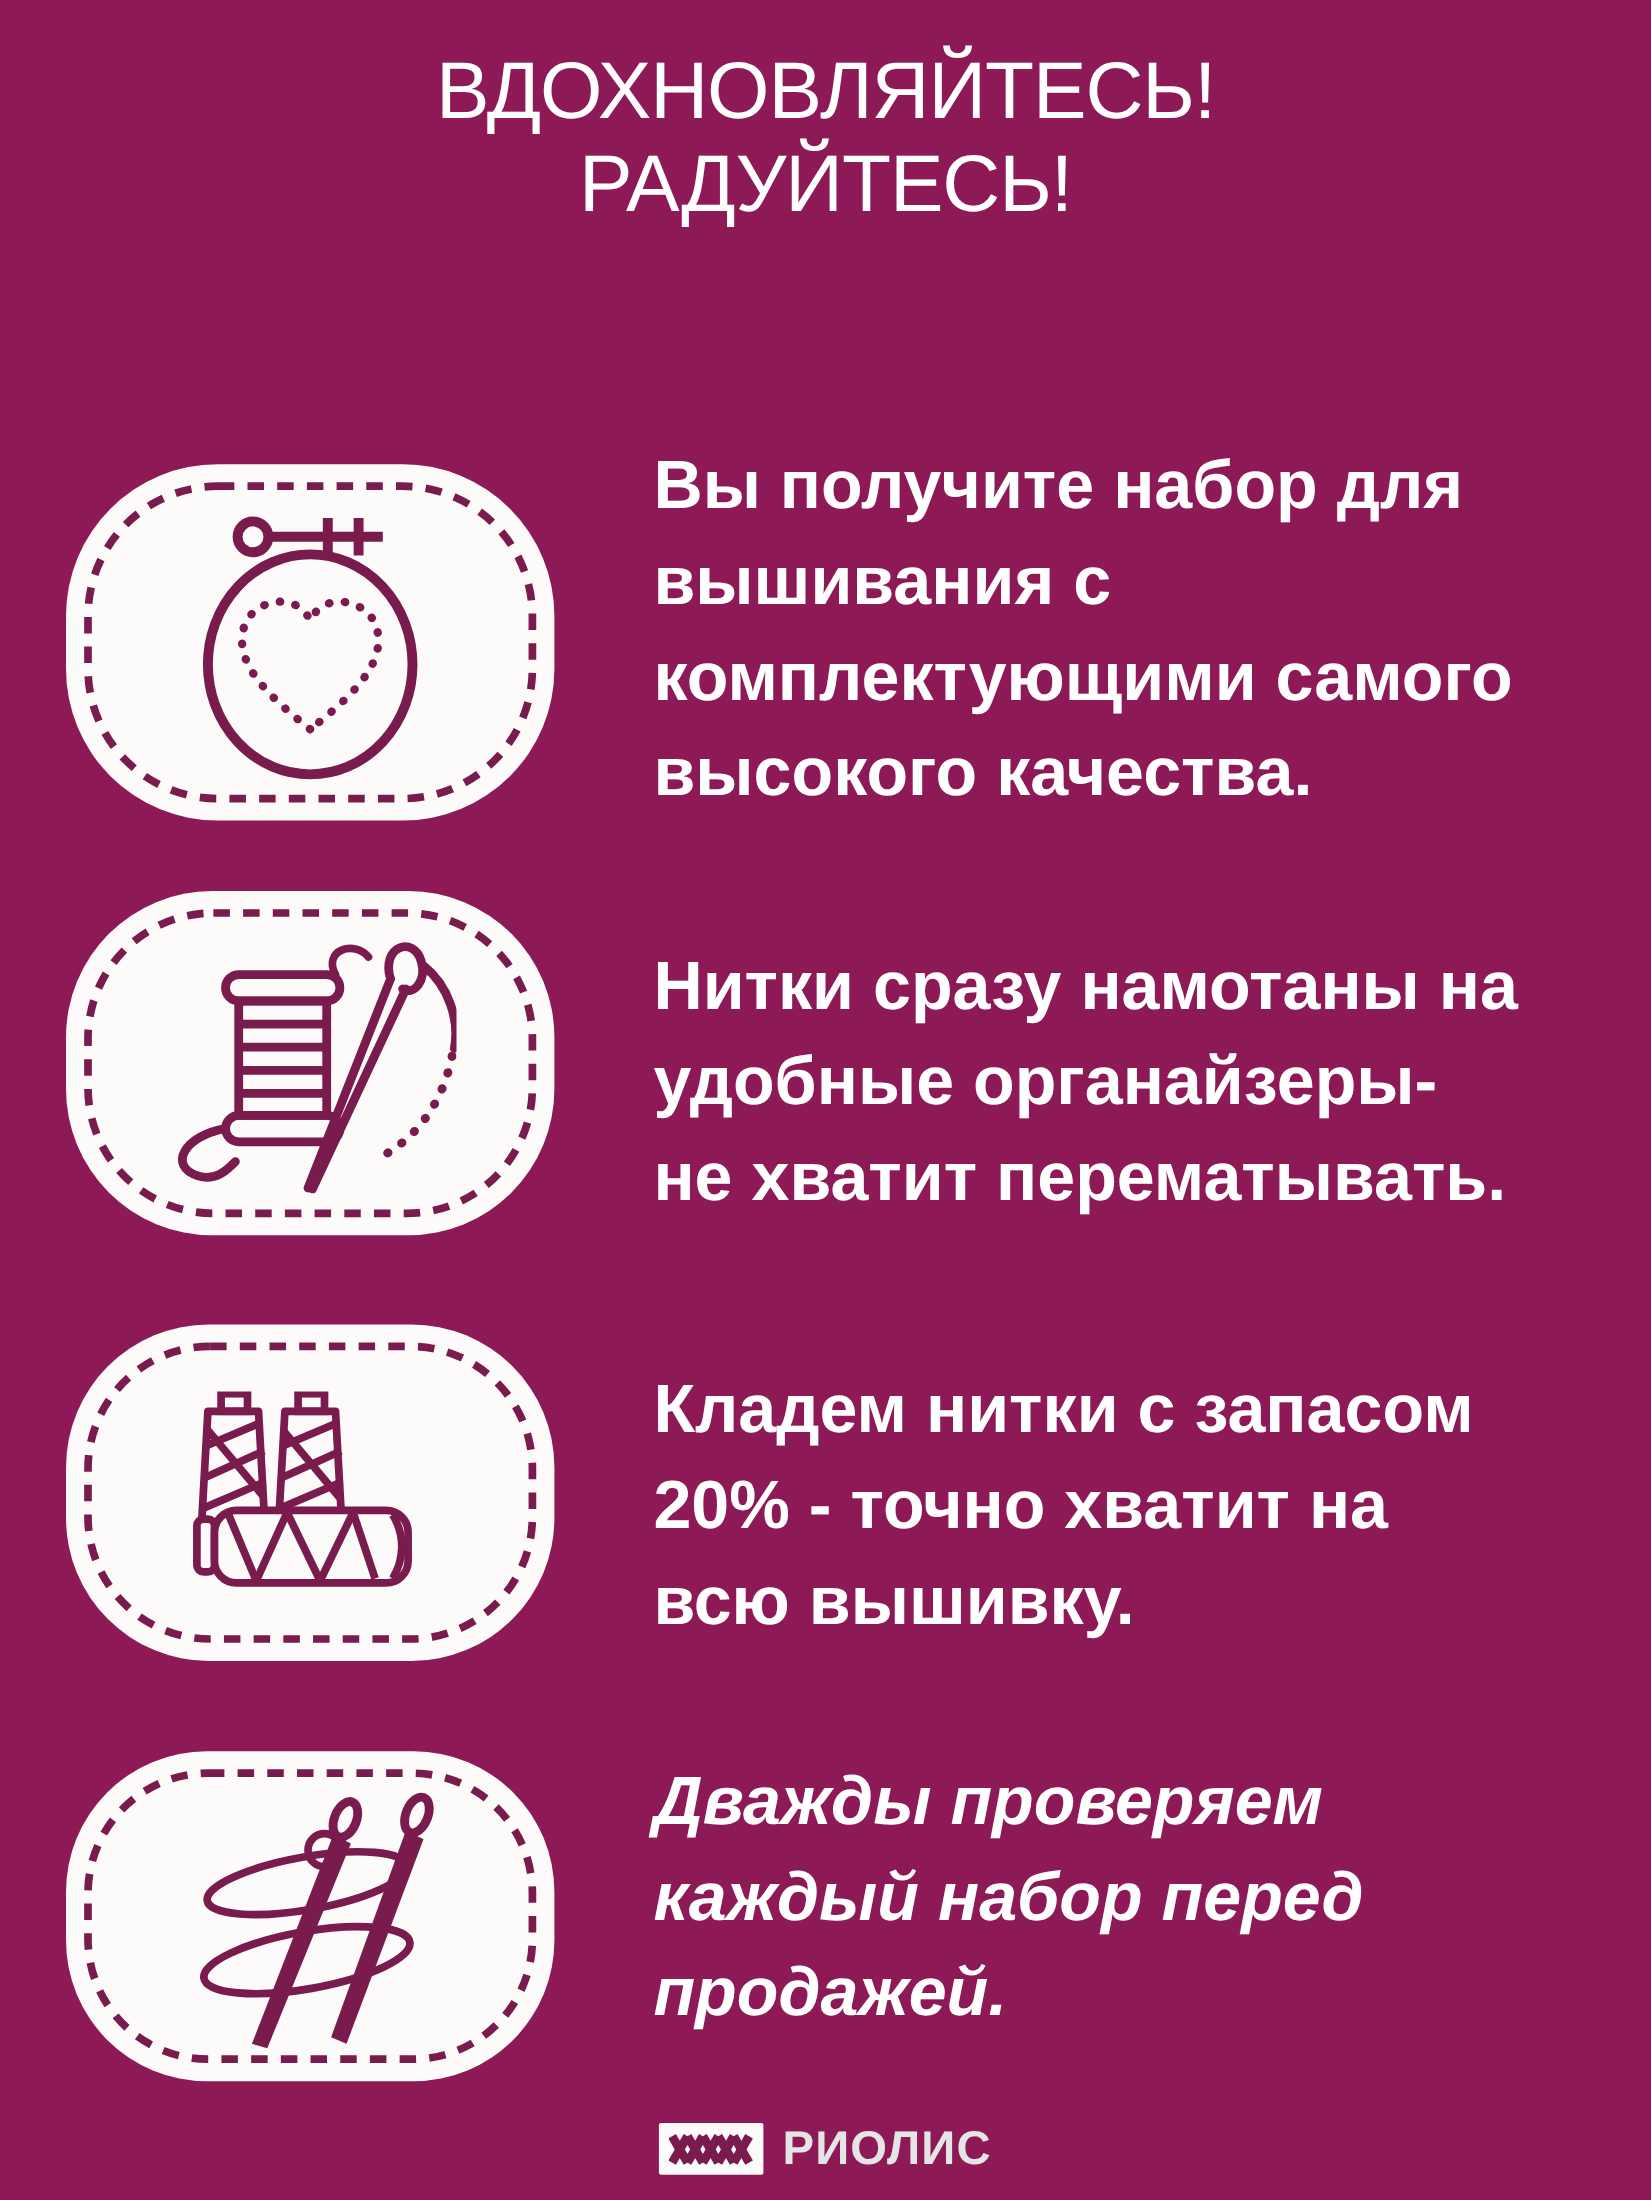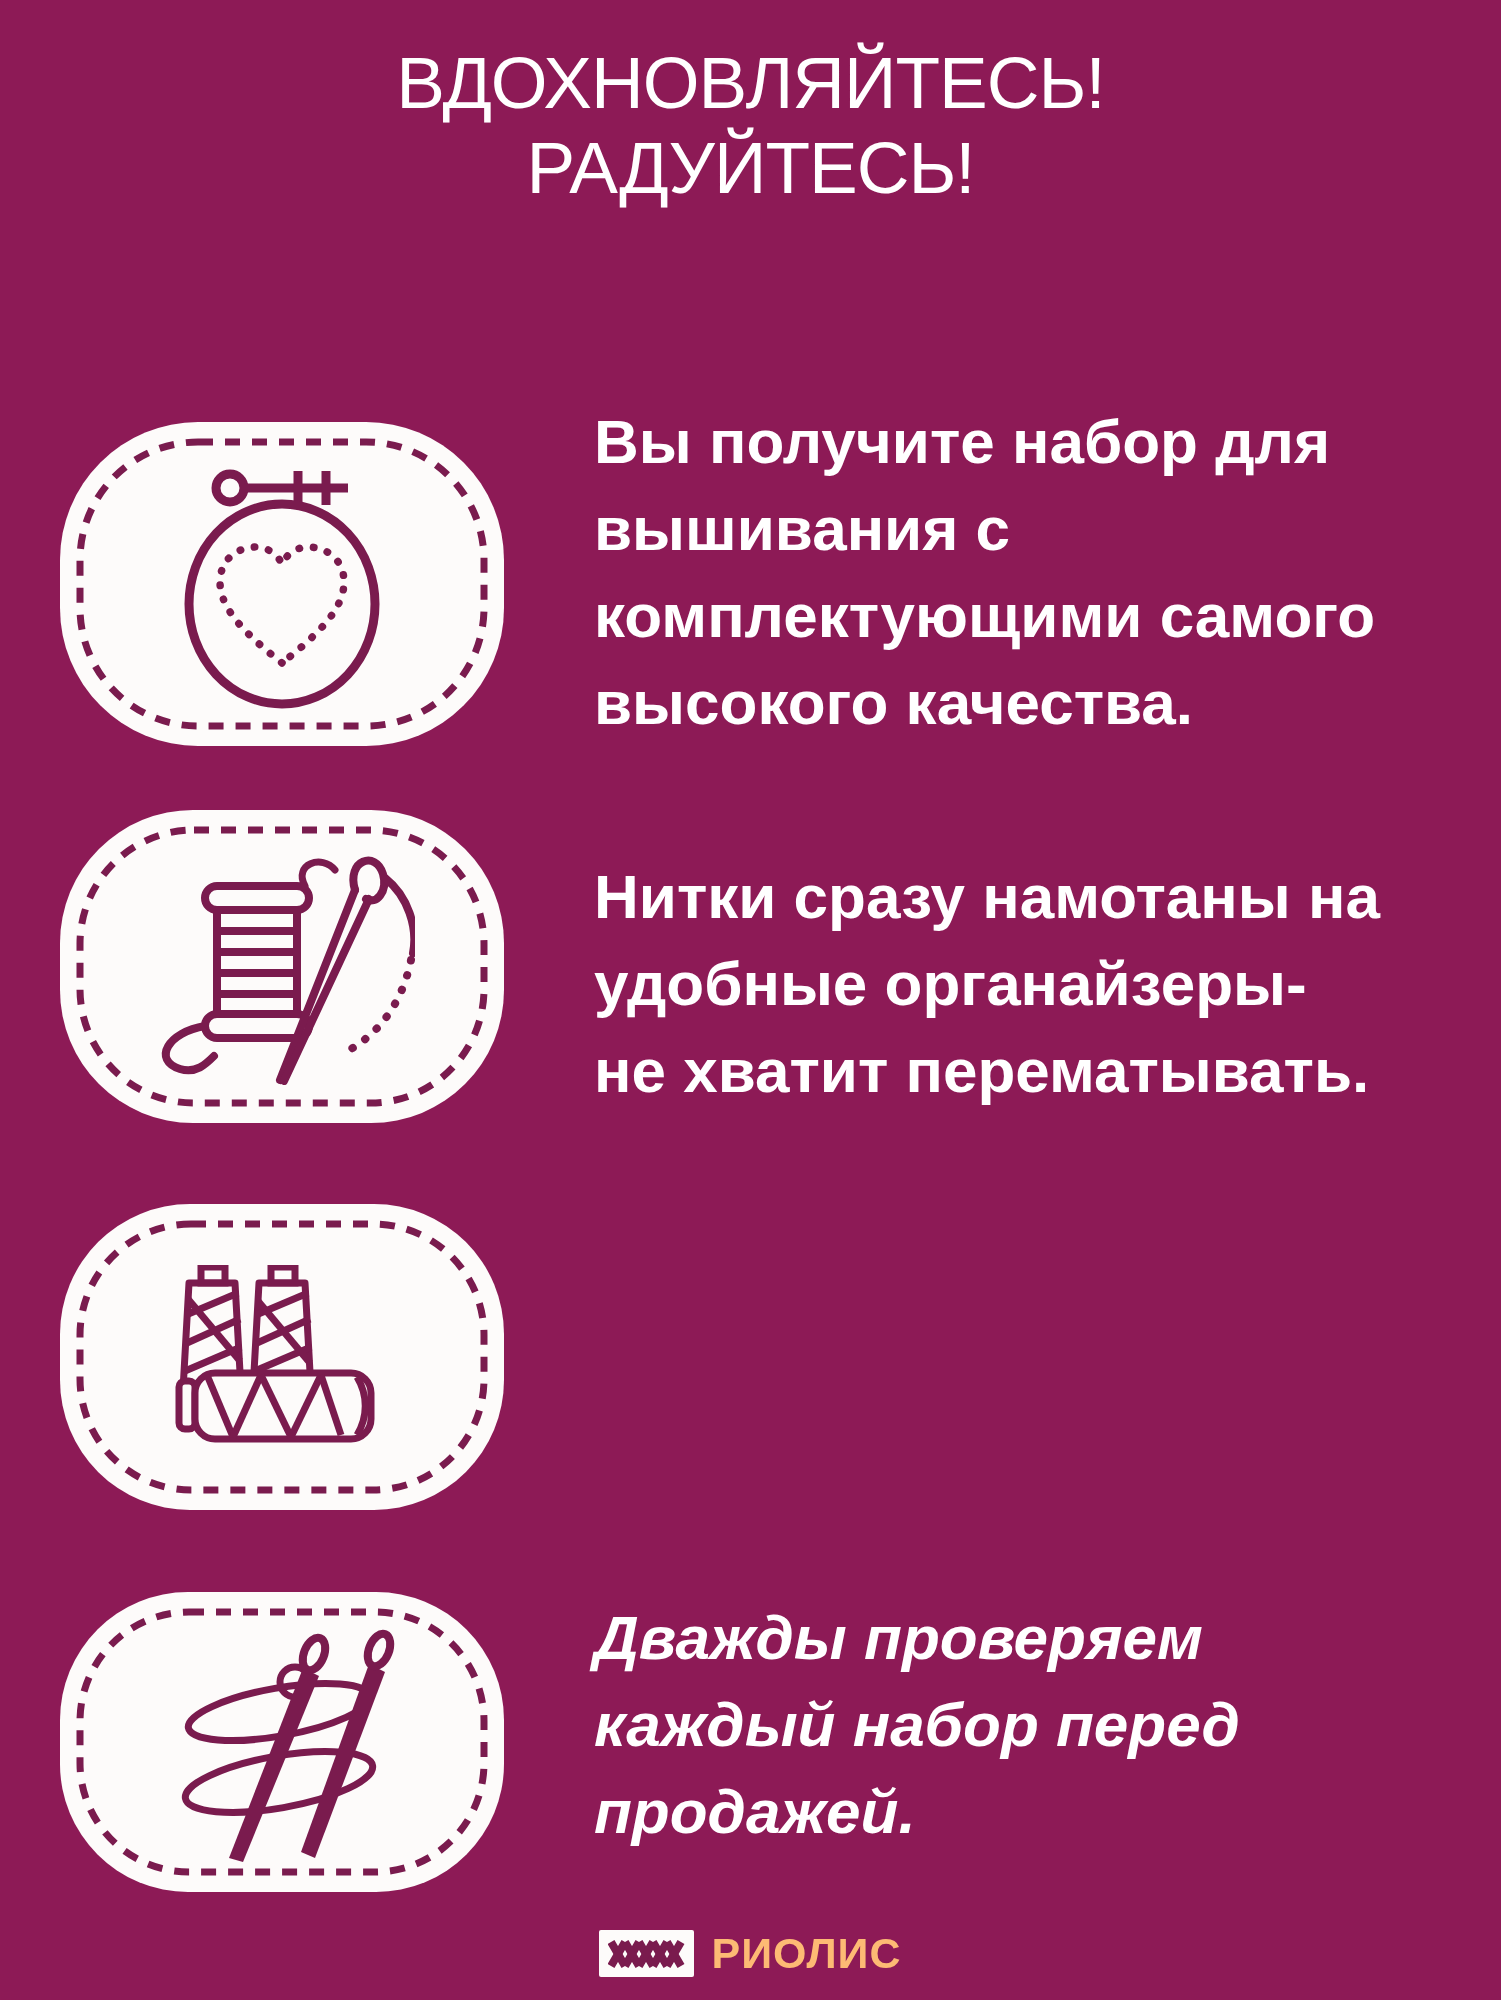--- a/index.html
+++ b/index.html
@@ -38,21 +38,21 @@
   
   .brand {
     position: absolute; top: 1929px; left: 0; width: 1501px;
     display: flex; align-items: center; justify-content: center; gap: 17px;
   }
   .brand-logo {
     width: 95px; height: 47px; background: #fdfbfa; border-radius: 2px;
     display: flex; align-items: center; justify-content: center;
   }
   .brand-name {
-    color: #fdba74; font-weight: 700; font-size: 43px; letter-spacing: 1px;
+    color: #e5e5e5; font-weight: 700; font-size: 43px; letter-spacing: 1px;
   }
 </style>
 </head>
 <body>
 
 <div class="page">
 
   <header class="title">
     <div>ВДОХНОВЛЯЙТЕСЬ!</div>
     <div>РАДУЙТЕСЬ!</div>
@@ -133,20 +133,25 @@
         <rect x="6" y="116" width="16" height="48" rx="6" fill="#fdfbfa" stroke-width="7"></rect>
         <rect x="22" y="108" width="176" height="66" rx="20" fill="#fdfbfa" stroke-width="7"></rect>
         <path d="M184,112 C195,130 195,152 184,170" stroke-width="7"></path>
         <path d="M34,110 L60,172" stroke-width="7"></path>
         <path d="M60,172 L88,110" stroke-width="7"></path>
         <path d="M88,110 L118,172" stroke-width="7"></path>
         <path d="M118,172 L148,110" stroke-width="7"></path>
         <path d="M148,110 L168,170" stroke-width="7"></path>
       </svg>
     </div>
+    <div class="feature-text" style="top:36px;">
+      <div>Кладем нитки с запасом</div>
+      <div>20% - точно хватит на</div>
+      <div>всю вышивку.</div>
+    </div>
   </section>
 
   <section class="feature" style="top:1590px; height:304px;">
     <div class="badge" style="width:448px; height:304px;">
       <svg class="badge-shape" width="448" height="304" viewBox="0 0 448 304">
         <rect x="2" y="2" width="444" height="300" rx="128" fill="#fdfbfa"></rect>
         <rect x="22" y="22" width="404" height="260" rx="109" fill="none" stroke="#7a1b4e" stroke-width="7" stroke-dasharray="15 12"></rect>
       </svg>
       <svg class="icon" width="230" height="245" viewBox="0 0 230 245" fill="none" stroke="#7a1b4e">
         <ellipse cx="112" cy="92" rx="92" ry="24" stroke-width="7" transform="rotate(-10 112 92)"></ellipse>

